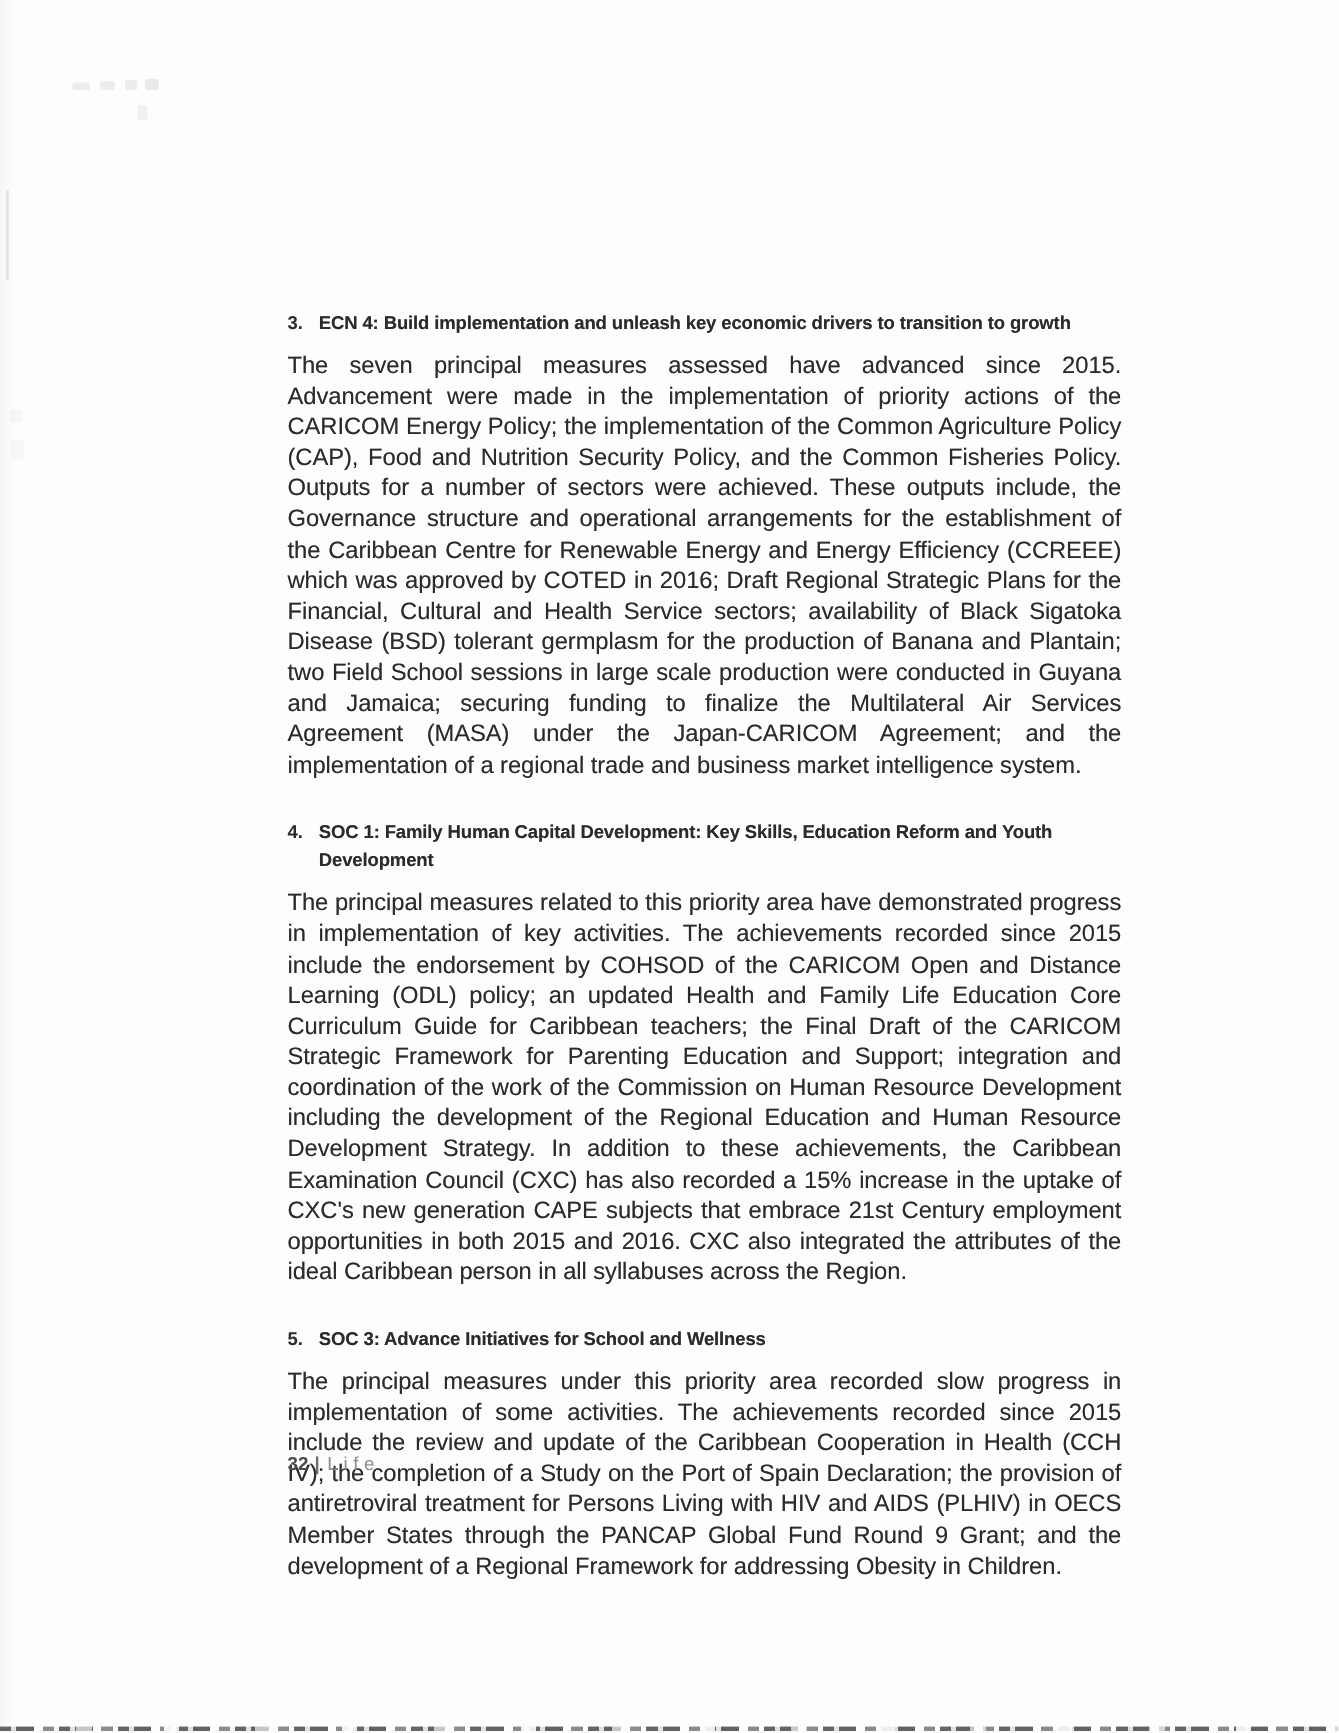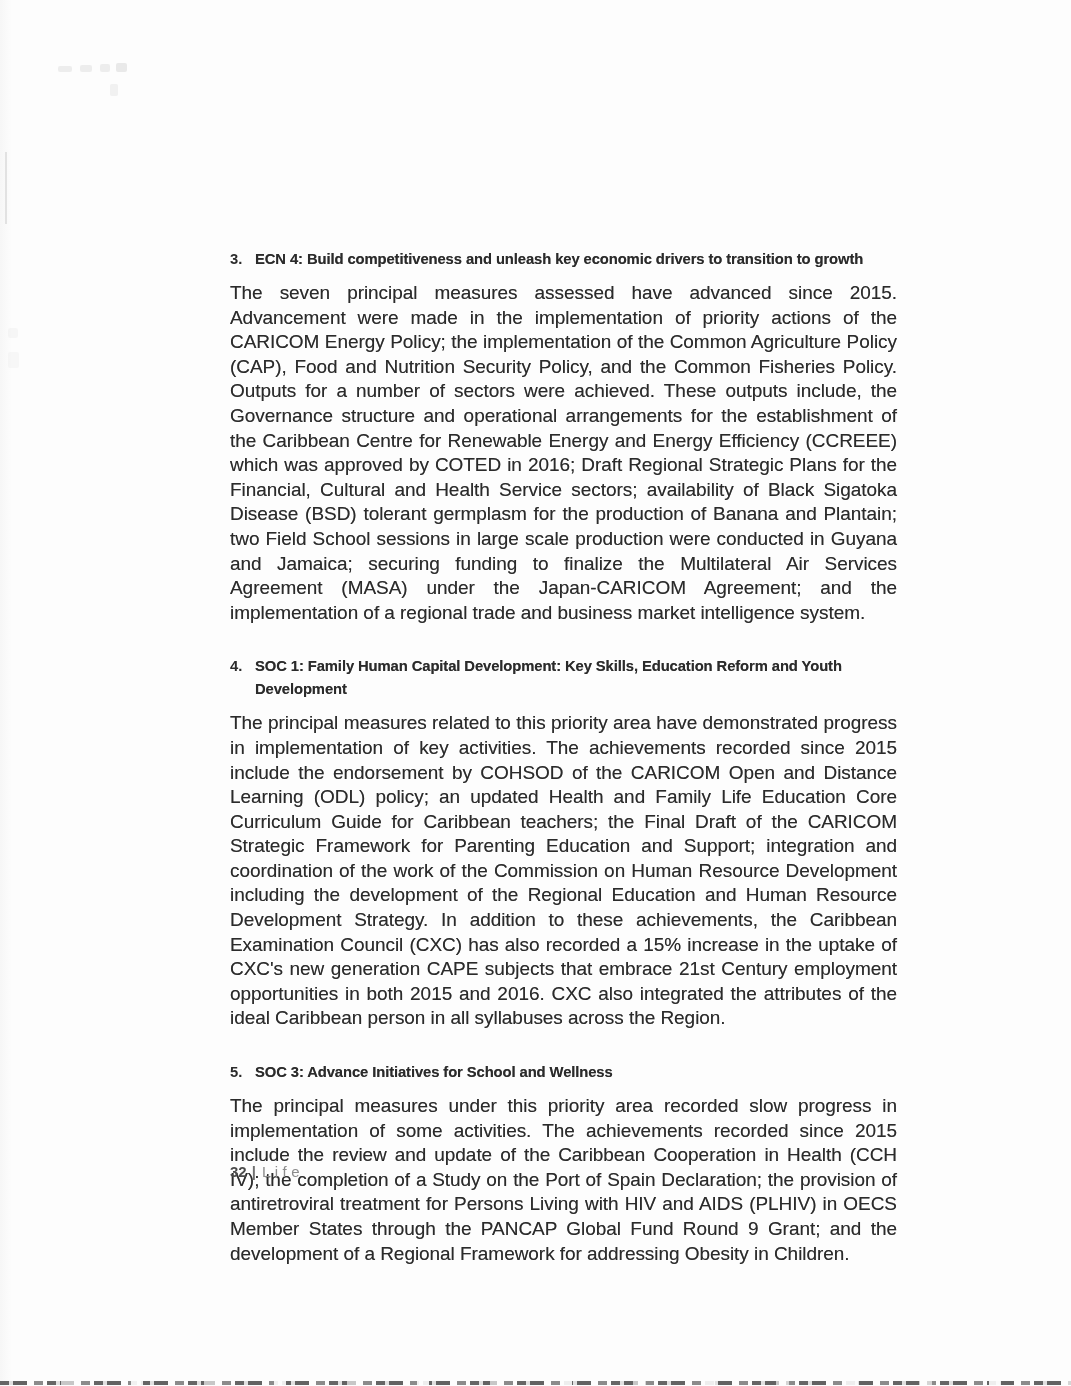--- a/index.html
+++ b/index.html
@@ -131,21 +131,21 @@
 <div class="smudge s6"></div>
 <div class="smudge s7"></div>
 <div class="edge-line-left"></div>
 <div class="bottom-scan-line"></div>
 
 <div class="page">
 
   <section class="doc-section">
     <div class="heading-row">
       <span class="section-num">3.</span>
-      <h2 class="section-heading">ECN 4: Build competitiveness and unleash key economic drivers to transition to growth</h2>
+      <h2 class="section-heading">ECN 4: Build implementation and unleash key economic drivers to transition to growth</h2>
     </div>
     <p class="section-body">The seven principal measures assessed have advanced since 2015. Advancement were made in the implementation of priority actions of the CARICOM Energy Policy; the implementation of the Common Agriculture Policy (CAP), Food and Nutrition Security Policy, and the Common Fisheries Policy. Outputs for a number of sectors were achieved. These outputs include, the Governance structure and operational arrangements for the establishment of the Caribbean Centre for Renewable Energy and Energy Efficiency (CCREEE) which was approved by COTED in 2016; Draft Regional Strategic Plans for the Financial, Cultural and Health Service sectors; availability of Black Sigatoka Disease (BSD) tolerant germplasm for the production of Banana and Plantain; two Field School sessions in large scale production were conducted in Guyana and Jamaica; securing funding to finalize the Multilateral Air Services Agreement (MASA) under the Japan-CARICOM Agreement; and the implementation of a regional trade and business market intelligence system.</p>
   </section>
 
   <section class="doc-section">
     <div class="heading-row">
       <span class="section-num">4.</span>
       <h2 class="section-heading">SOC 1: Family Human Capital Development: Key Skills, Education Reform and Youth Development</h2>
     </div>
     <p class="section-body">The principal measures related to this priority area have demonstrated progress in implementation of key activities. The achievements recorded since 2015 include the endorsement by COHSOD of the CARICOM Open and Distance Learning (ODL) policy; an updated Health and Family Life Education Core Curriculum Guide for Caribbean teachers; the Final Draft of the CARICOM Strategic Framework for Parenting Education and Support; integration and coordination of the work of the Commission on Human Resource Development including the development of the Regional Education and Human Resource Development Strategy. In addition to these achievements, the Caribbean Examination Council (CXC) has also recorded a 15% increase in the uptake of CXC's new generation CAPE subjects that embrace 21st Century employment opportunities in both 2015 and 2016. CXC also integrated the attributes of the ideal Caribbean person in all syllabuses across the Region.</p>

